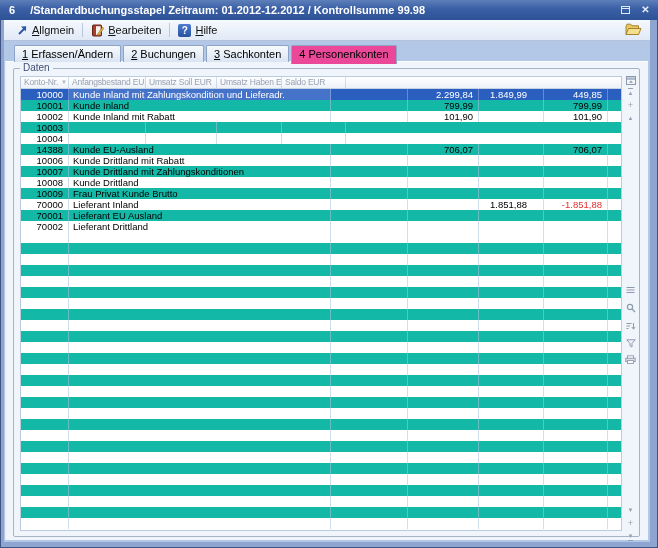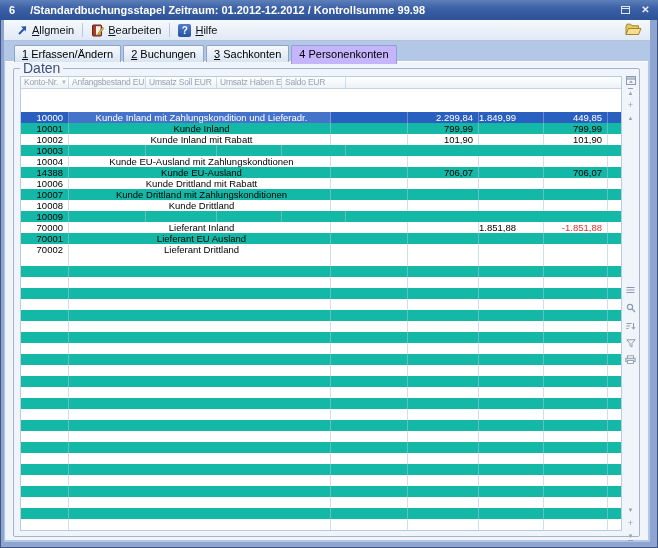--- a/index.html
+++ b/index.html
@@ -38,47 +38,47 @@
     display:flex;align-items:center;justify-content:center;font-size:10px;font-weight:bold;}
   
   .desktop{position:absolute;left:0;right:0;top:22px;bottom:0;background:#b3c7e7;}
   .tabs{position:absolute;left:10px;top:3px;display:flex;z-index:3;}
   .tab{
     font-size:11px;color:#000;padding:2px 7px;margin-right:2px;
     background:linear-gradient(#f7fafd,#d9e4f3);
     border:1px solid #8da4c6;border-bottom:none;border-radius:2px 2px 0 0;
     white-space:nowrap;cursor:default;
   }
-  .tab.active{background:#c4b5fd;padding-bottom:4px;margin-bottom:-2px;}
+  .tab.active{background:#ec4899;padding-bottom:4px;margin-bottom:-2px;}
   .tab .num.u{text-decoration:underline;}
   .ul-first u{text-decoration:underline;}
   
   .page{
     position:absolute;left:1px;right:2px;top:19px;bottom:2px;
     background:#f0f5fb;border-top:1px solid #fdfefe;border-left:1px solid #e7eef8;z-index:1;
   }
   .groupbox{position:absolute;left:7px;top:6px;right:8px;bottom:3px;border:1px solid #a7b4c6;border-radius:2px;}
-  .gb-label{position:absolute;top:-7px;left:6px;background:#f0f5fb;padding:0 3px;font-size:14px;color:#3f4f78;line-height:12px;}
+  .gb-label{position:absolute;top:-7px;left:6px;background:#f0f5fb;padding:0 3px;font-size:10px;color:#3f4f78;line-height:12px;}
   
   .grid{position:absolute;left:6px;top:7px;bottom:5px;width:602px;border:1px solid #bccadd;background:#fff;overflow:hidden;}
   .ghead{display:flex;height:12px;background:linear-gradient(#ffffff,#edf2f8);border-bottom:1px solid #c6d3e3;}
   .ghead .cell{font-size:8.5px;letter-spacing:-0.2px;color:#98a1b2;line-height:11px;padding-left:3px;text-align:left;white-space:nowrap;overflow:hidden;}
   .sort-tri{font-size:6px;color:#aeb6c3;margin-left:3px;vertical-align:1px;}
-  .gbody{position:absolute;left:0;right:0;top:12px;bottom:0;margin-top:23px;}
+  .gbody{position:absolute;left:0;right:0;top:12px;bottom:0;}
   .grow{display:flex;height:11px;}
   .grow.stripe{background:#14b8a6;}
   .grow.sel{background:#2a5fc0;color:#fff;}
   .grow.sel .c-name{background:#4673ca;}
   .cell{border-right:1px solid rgba(170,195,222,.55);font-size:9.5px;line-height:11px;white-space:nowrap;overflow:hidden;}
   .sel .cell{border-right-color:rgba(255,255,255,.28);}
   .c-nr{width:48px;text-align:right;padding-right:5px;}
-  .c-name{width:262px;padding-left:4px;text-align:center;}
+  .c-name{width:262px;padding-left:4px;}
   .c-anf{width:77px;text-align:right;padding-right:5px;}
   .c-soll{width:71px;text-align:right;padding-right:5px;}
-  .c-hab{width:65px;text-align:left;padding-right:5px;}
+  .c-hab{width:65px;text-align:center;padding-right:5px;}
   .c-sal{width:64px;text-align:right;padding-right:5px;}
   .c-fill{flex:1;border-right:none;}
   .neg{color:#e53030;}
   
   .rail{position:absolute;right:2px;top:7px;width:13px;bottom:5px;}
   .ric{position:absolute;left:1px;width:11px;height:12px;display:flex;align-items:center;justify-content:center;
        color:#95a1b4;font-size:8px;line-height:8px;cursor:default;}
   .ric .edge-top{border-top:1px solid #95a1b4;padding-top:0px;display:block;}
   .ric .edge-bot{border-bottom:1px solid #95a1b4;display:block;}
   svg{display:block;}
@@ -187,21 +187,20 @@
                 <div class="grow stripe">
                   <div class="cell c-nr">10003</div>
                   <div class="cell c-anf"></div>
                   <div class="cell c-soll"></div>
                   <div class="cell c-hab"></div>
                   <div class="cell c-sal"></div>
                   <div class="cell c-fill"></div>
                 </div>
                 <div class="grow">
                   <div class="cell c-nr">10004</div>
-                  <div class="cell c-name">Kunde EU-Ausland mit Zahlungskondtionen</div>
                   <div class="cell c-anf"></div>
                   <div class="cell c-soll"></div>
                   <div class="cell c-hab"></div>
                   <div class="cell c-sal"></div>
                   <div class="cell c-fill"></div>
                 </div>
                 <div class="grow stripe">
                   <div class="cell c-nr">14388</div>
                   <div class="cell c-name">Kunde EU-Ausland</div>
                   <div class="cell c-anf"></div>
@@ -232,20 +231,21 @@
                   <div class="cell c-nr">10008</div>
                   <div class="cell c-name">Kunde Drittland</div>
                   <div class="cell c-anf"></div>
                   <div class="cell c-soll"></div>
                   <div class="cell c-hab"></div>
                   <div class="cell c-sal"></div>
                   <div class="cell c-fill"></div>
                 </div>
                 <div class="grow stripe">
                   <div class="cell c-nr">10009</div>
+                  <div class="cell c-name">Frau Privat Kunde Brutto</div>
                   <div class="cell c-anf"></div>
                   <div class="cell c-soll"></div>
                   <div class="cell c-hab"></div>
                   <div class="cell c-sal"></div>
                   <div class="cell c-fill"></div>
                 </div>
                 <div class="grow">
                   <div class="cell c-nr">70000</div>
                   <div class="cell c-name">Lieferant Inland</div>
                   <div class="cell c-anf"></div>

